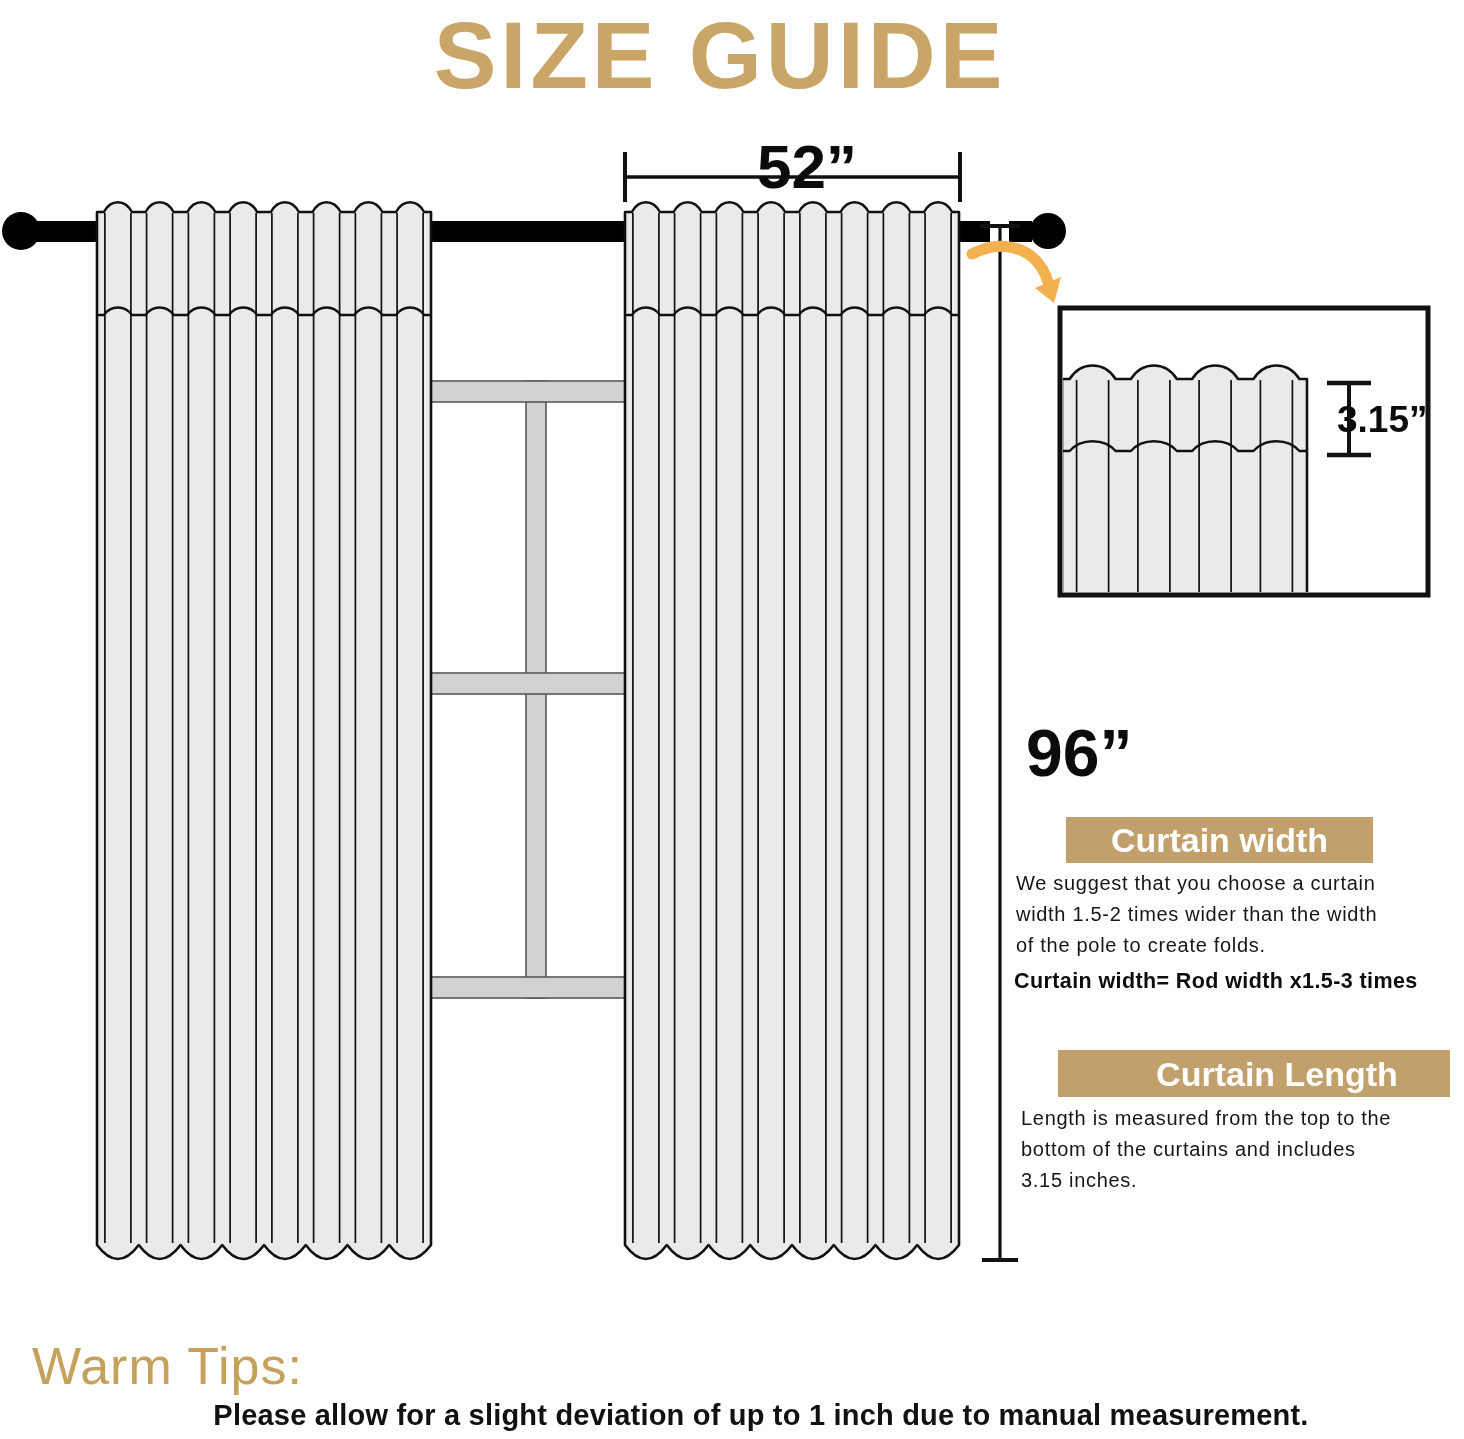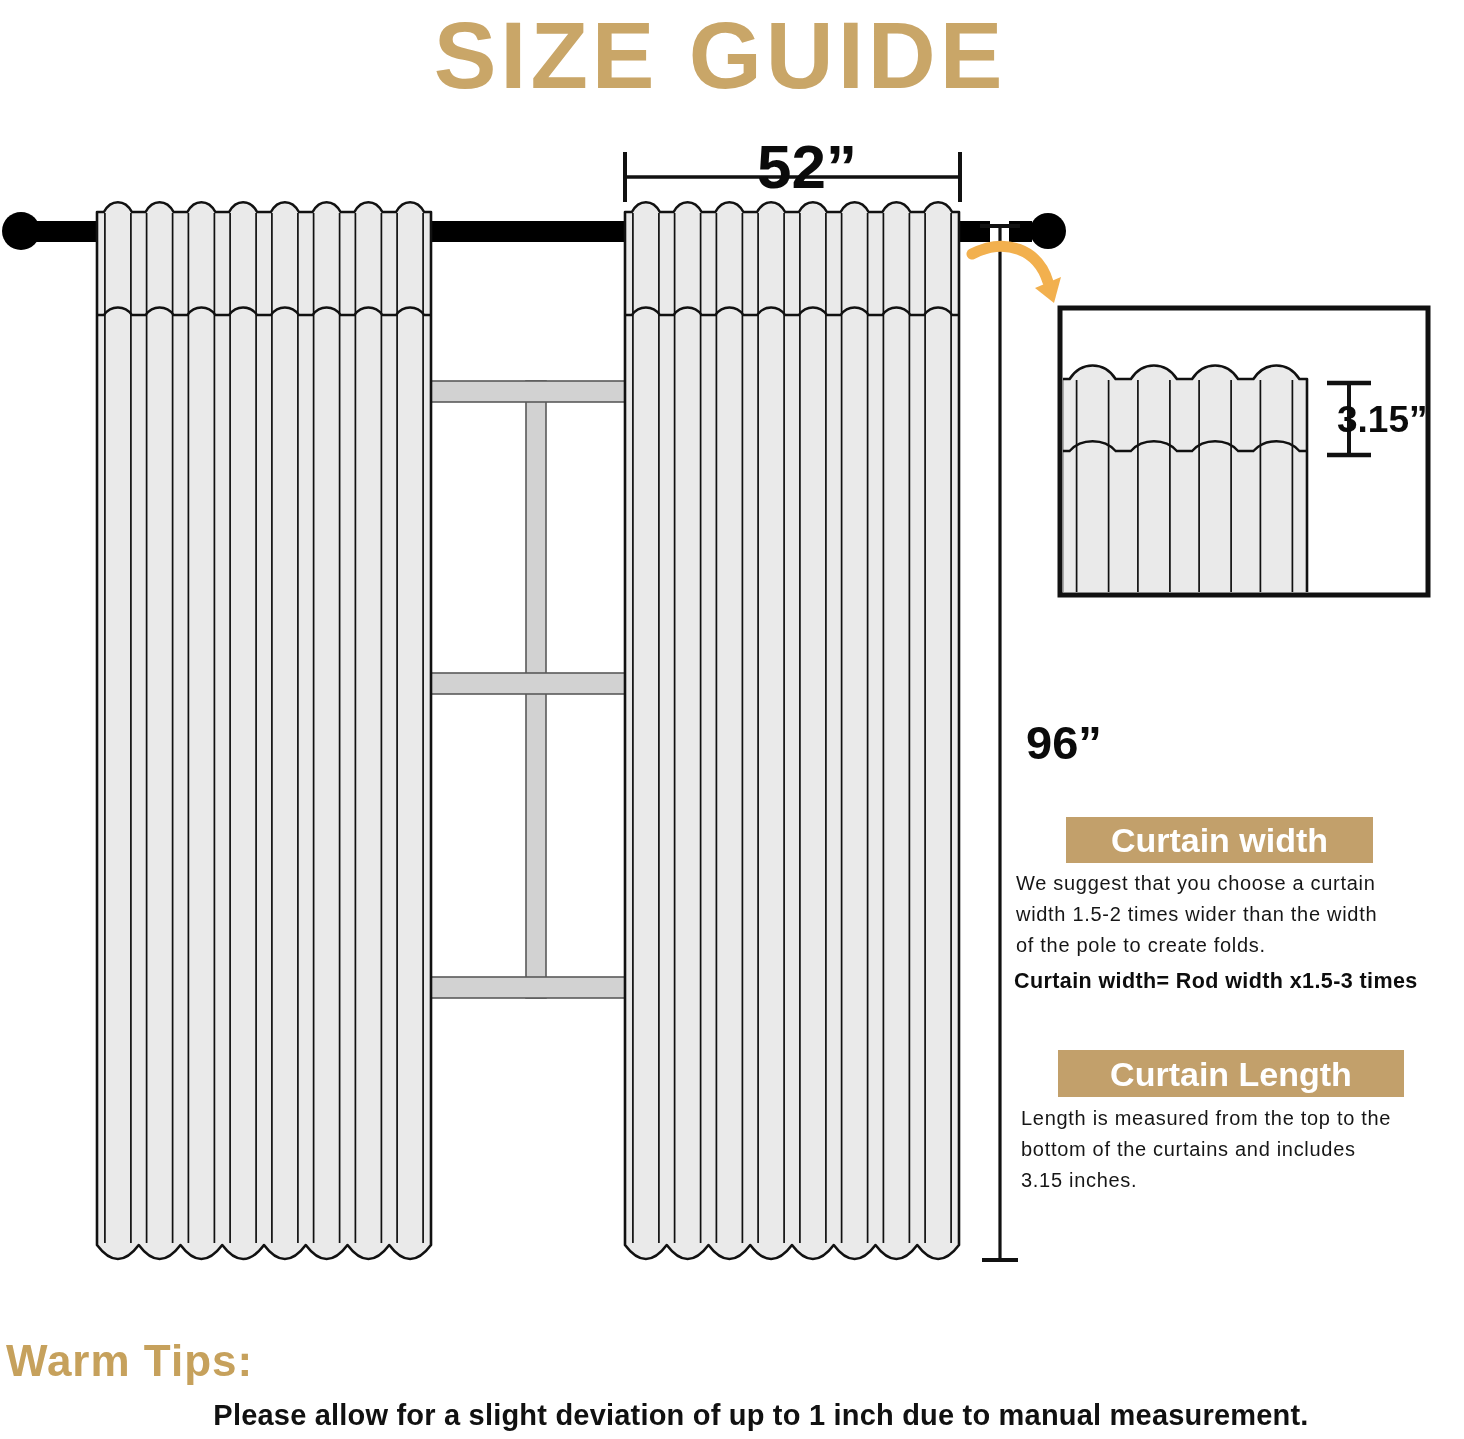--- a/index.html
+++ b/index.html
@@ -8,38 +8,38 @@
     font-family:"Liberation Sans",sans-serif;overflow:hidden;
   }
   #scene{position:absolute;left:0;top:0;}
   .abs{position:absolute;}
   .title{
     left:0;top:8px;width:1440px;text-align:center;
     font-size:94px;font-weight:800;letter-spacing:4px;line-height:96px;
   }
   .dim-label{font-weight:800;color:#0b0b0b;}
   .d52{left:757px;top:92px;font-size:62px;margin-top:39px;}
-  .d96{left:1026px;top:715px;font-size:47px;}
+  .d96{left:1026px;top:715px;font-size:66px;}
   .d315{left:1337px;top:399px;font-size:37px;}
   .badge{
     color:#ffffff;font-weight:700;font-size:34px;text-align:center;
   }
   .badge-w{left:1066px;top:817px;width:307px;height:46px;line-height:47px;}
   .badge-l{left:1058px;top:1050px;width:346px;height:47px;line-height:48px;}
   .para{
     font-size:20px;line-height:31px;letter-spacing:0.7px;color:#161616;
     white-space:pre-line;
   }
   .para-w{left:1016px;top:868px;width:452px;}
   .para-l{left:1021px;top:1103px;width:452px;}
   .formula{
     left:1014px;top:969px;font-size:21.5px;font-weight:700;letter-spacing:0.4px;
     color:#0d0d0d;white-space:nowrap;
   }
-  .warm-head{left:6px;top:1336px;font-size:44px;letter-spacing:1px;font-weight:bold;}
+  .warm-head{left:32px;top:1336px;font-size:52px;letter-spacing:1px;}
   .warm-body{
     left:0;top:1399px;width:1448px;text-align:center;
     font-size:29px;font-weight:700;color:#111111;letter-spacing:0.2px;margin-left:37px;
   }
 </style>
 </head>
 <body>
 
 <div id="canvas">
 
@@ -111,21 +111,21 @@
   <div class="abs dim-label d315">3.15”</div>
 
   <div class="abs badge badge-w" style="background: rgb(194, 160, 107);">Curtain width</div>
 
   <div class="abs para para-w">We suggest that you choose a curtain
 width 1.5-2 times wider than the width
 of the pole to create folds.</div>
 
   <div class="abs formula">Curtain width= Rod width x1.5-3 times</div>
 
-  <div class="abs badge badge-l" style="background: rgb(194, 160, 107);">Curtain Length</div>
+  <div class="abs badge badge-l" style="background: rgb(194, 160, 107); padding-left: 46px;">Curtain Length</div>
 
   <div class="abs para para-l">Length is measured from the top to the
 bottom of the curtains and includes
 3.15 inches.</div>
 
   <div class="abs warm-head" style="color: rgb(198, 161, 92);">Warm Tips:</div>
 
   <div class="abs warm-body">Please allow for a slight deviation of up to 1 inch due to manual measurement.</div>
 </div>
 

